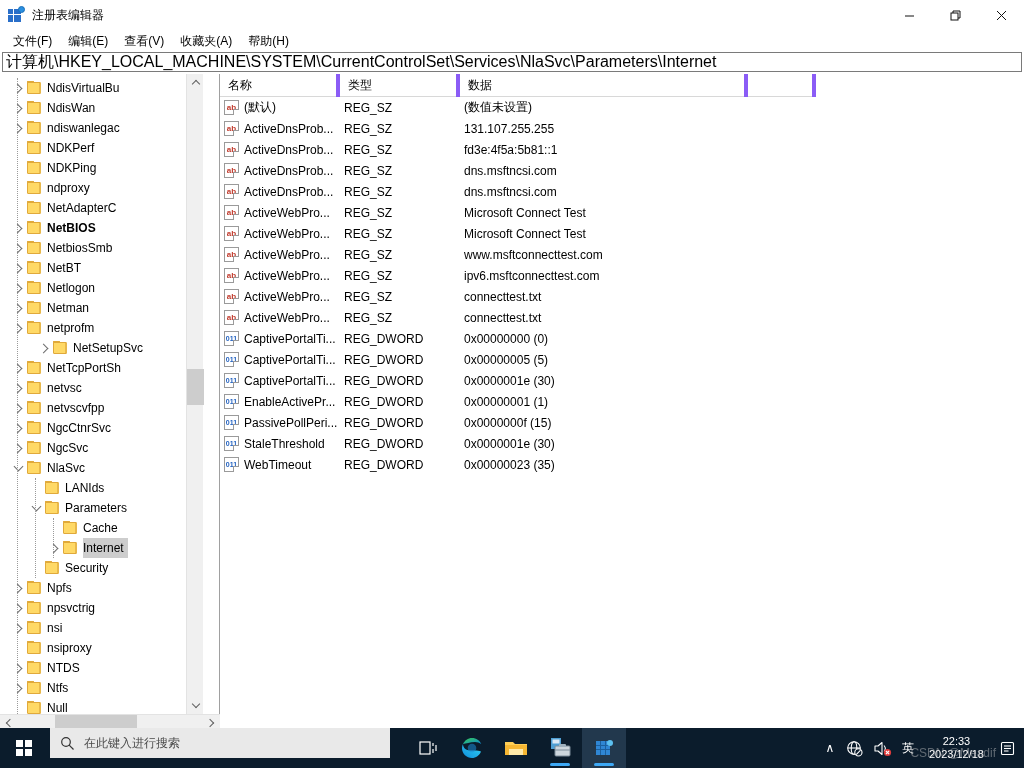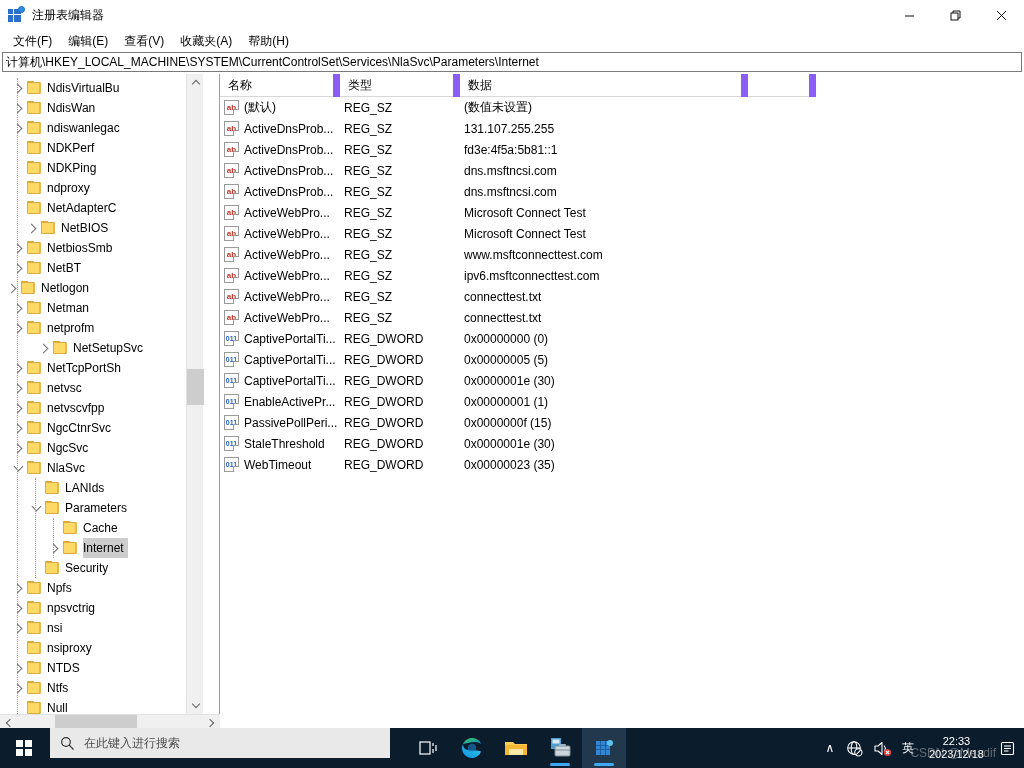--- a/index.html
+++ b/index.html
@@ -73,21 +73,21 @@
   
   .addrbar {
     height: 22px; width: 1024px;
     padding: 0 2px;
     background: #ffffff;
   }
   .addrbox {
     width: 1020px; height: 20px;
     border: 1px solid #7a7a7a;
     background: #fff;
-    font-size: 12px; color: #000;
+    font-size: 16px; color: #000;
     line-height: 18px;
     padding-left: 3px;
     white-space: nowrap; overflow: hidden;
   }
 
   
   .main {
     width: 816px; height: 662px;
     display: flex;
     background: #f9a8d4;
@@ -219,21 +219,21 @@
     height: 23px; width: 100%;
     background: #ffffff;
     border-bottom: 1px solid #d8d8d8;
     display: flex;
     position: relative;
   }
   .lh-cell {
     font-size: 12px; color: #000;
     line-height: 22px;
     padding-left: 8px;
-    border-right: 7px solid #8b5cf6;
+    border-right: 4px solid #8b5cf6;
     height: 23px;
     white-space: nowrap;
   }
   .lh-name { width: 120px; }
   .lh-type { width: 120px; }
   .lh-data { width: 288px; }
   .lh-rest { flex: 1; }
 
   .lrow {
     height: 21px;
@@ -463,21 +463,21 @@
           </div>
           <div class="tnode" style="padding-left: 10px;">
             <span class="twist"></span>
             <span class="folder">
               <span class="f-t"></span>
               <span class="f-b"></span>
               <span class="f-s"></span>
             </span>
             <span class="tlabel">NetAdapterC</span>
           </div>
-          <div class="tnode" style="padding-left: 24px;">
+          <div class="tnode" style="padding-left: 10px; font-weight: bold;">
             <span class="twist">
               <span class="chev-r"></span>
             </span>
             <span class="folder">
               <span class="f-t"></span>
               <span class="f-b"></span>
               <span class="f-s"></span>
             </span>
             <span class="tlabel">NetBIOS</span>
           </div>
@@ -496,21 +496,21 @@
             <span class="twist">
               <span class="chev-r"></span>
             </span>
             <span class="folder">
               <span class="f-t"></span>
               <span class="f-b"></span>
               <span class="f-s"></span>
             </span>
             <span class="tlabel">NetBT</span>
           </div>
-          <div class="tnode" style="padding-left: 4px;">
+          <div class="tnode" style="padding-left: 10px;">
             <span class="twist">
               <span class="chev-r"></span>
             </span>
             <span class="folder">
               <span class="f-t"></span>
               <span class="f-b"></span>
               <span class="f-s"></span>
             </span>
             <span class="tlabel">Netlogon</span>
           </div>

